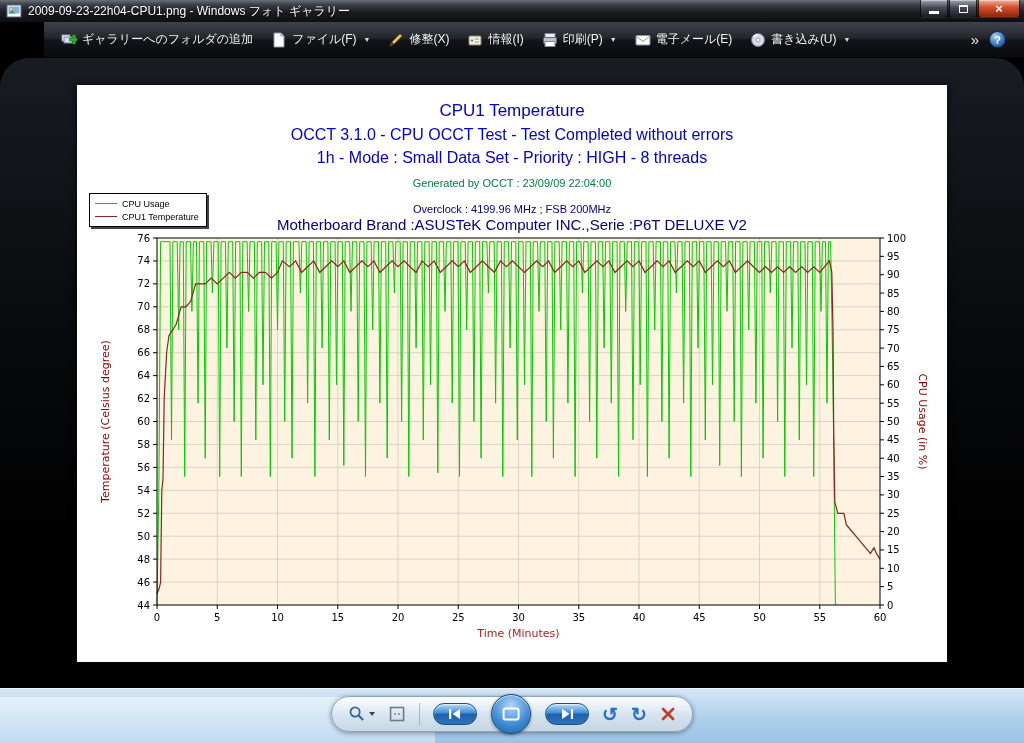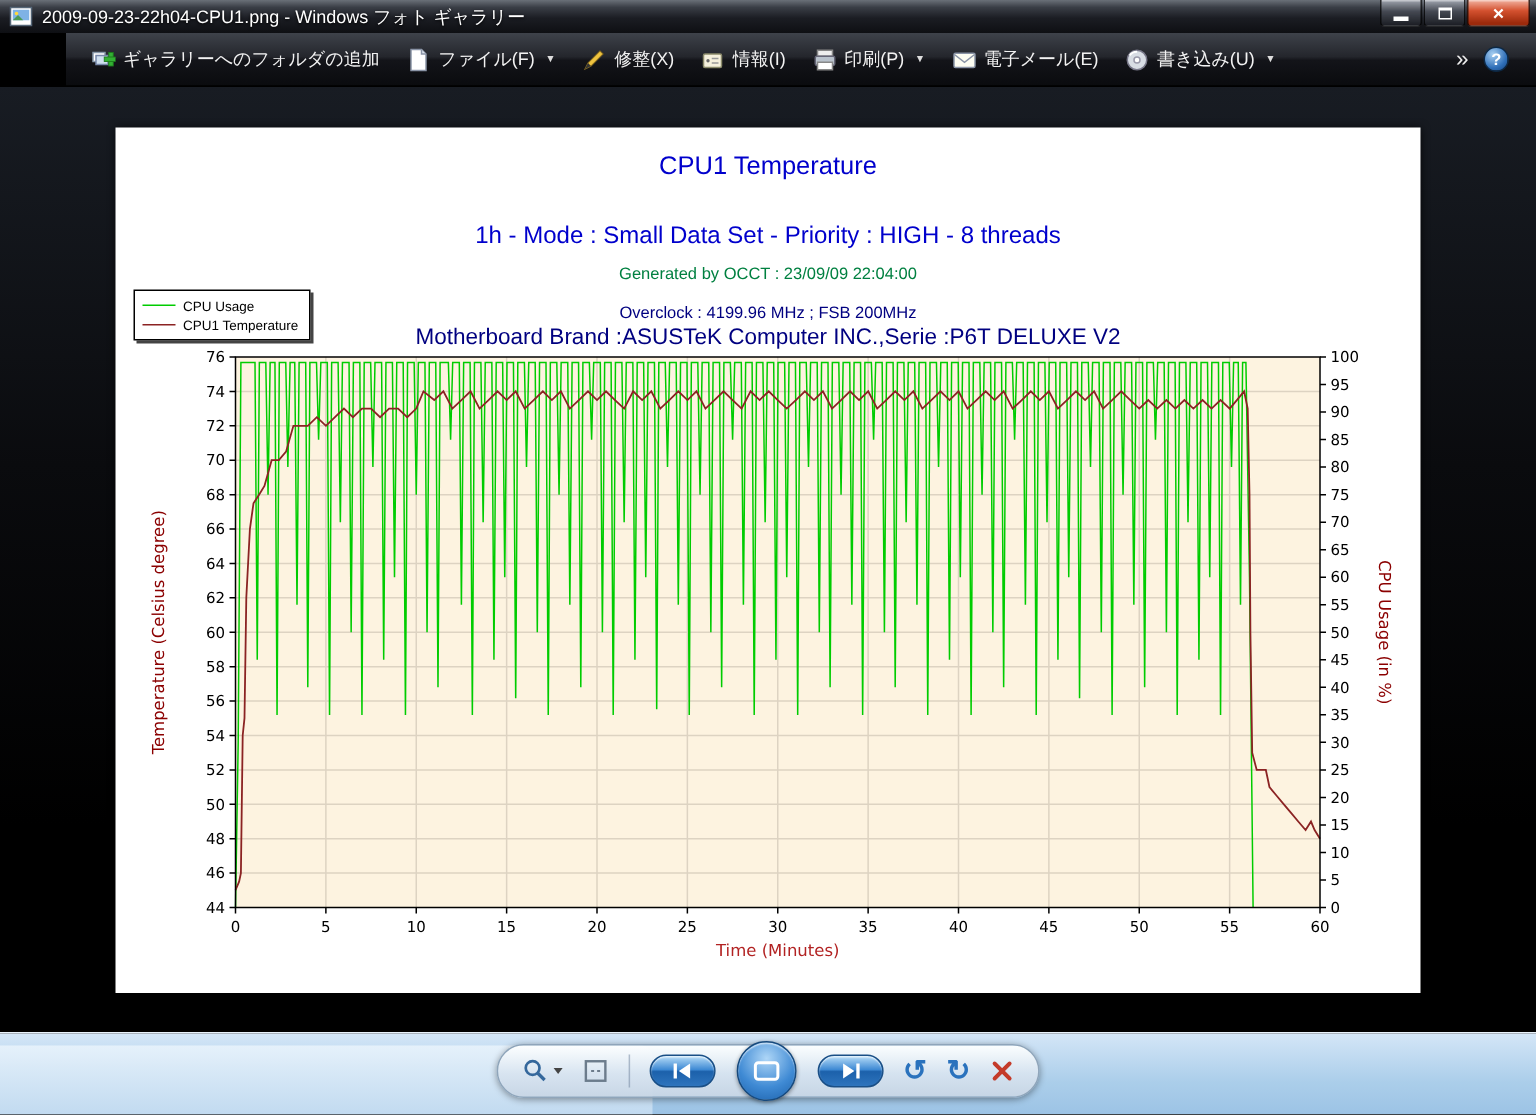--- a/index.html
+++ b/index.html
@@ -26,21 +26,21 @@
   .tb-item{display:flex;align-items:center;gap:5px;padding:5px 9px;border-radius:3px;white-space:nowrap;}
   .tb-ic{display:flex;align-items:center;}
   .dd{font-size:7px;color:#ddd;margin-left:2px;}
   .tb-spacer{flex:1;}
   .tb-overflow{font-size:15px;padding:0 8px;color:#eee;}
   .help-btn{width:17px;height:17px;border-radius:50%;margin:0 10px 0 2px;display:flex;align-items:center;justify-content:center;
     background:radial-gradient(circle at 35% 28%,#a8d0f2,#2f6fb8 62%,#17447e);border:1px solid #0d2844;
     color:#fff;font-size:11px;font-weight:bold;}
 
   
-  .content{height:630px;background:linear-gradient(#181c23,#0a0b0e 40%,#000 78%);position:relative;}
+  .content{height:630px;background:linear-gradient(#181c23,#0a0b0e 40%,#000 78%);position:relative;border-radius:29px;}
   .photo{width:870px;height:577px;background:#fff;position:absolute;left:77px;top:27px;box-shadow:0 0 6px rgba(0,0,0,.8);}
   .cline{position:absolute;width:100%;text-align:center;white-space:nowrap;}
   .pt1{top:16px;font-size:17px;color:#0000cc;}
   .pt2{top:41px;font-size:16px;color:#0000cc;}
   .pt3{top:64px;font-size:16px;color:#0000cc;}
   .m0{top:92px;font-size:11px;color:#008040;text-align:center;}
   .m1{top:105px;font-size:11px;color:#000080;}
   .m2{top:118px;font-size:11px;color:#000080;}
   .m3{top:131px;font-size:15px;color:#000080;}
   .legend{position:absolute;left:12px;top:108px;background:#fff;border:1px solid #000;box-shadow:2px 2px 0 #444;
@@ -170,20 +170,21 @@
       <span class="dd">▼</span>
     </div>
     <div class="tb-spacer"></div>
     <div class="tb-overflow">»</div>
     <div class="help-btn">?</div>
   </div>
 
   <div class="content">
     <div class="photo">
       <div class="cline pt1">CPU1 Temperature</div>
+      <div class="cline pt2">OCCT 3.1.0 - CPU OCCT Test - Test Completed without errors</div>
       <div class="cline pt3">1h - Mode : Small Data Set - Priority : HIGH - 8 threads</div>
       <div class="cline m0">Generated by OCCT : 23/09/09 22:04:00</div>
       <div class="cline m2">Overclock : 4199.96 MHz ; FSB 200MHz</div>
       <div class="cline m3">Motherboard Brand :ASUSTeK Computer INC.,Serie :P6T DELUXE V2</div>
       <div class="legend">
         <div class="legend-row">
           <span class="swatch" style="background: rgb(0, 204, 0);"></span>
           <span>CPU Usage</span>
         </div>
         <div class="legend-row">

